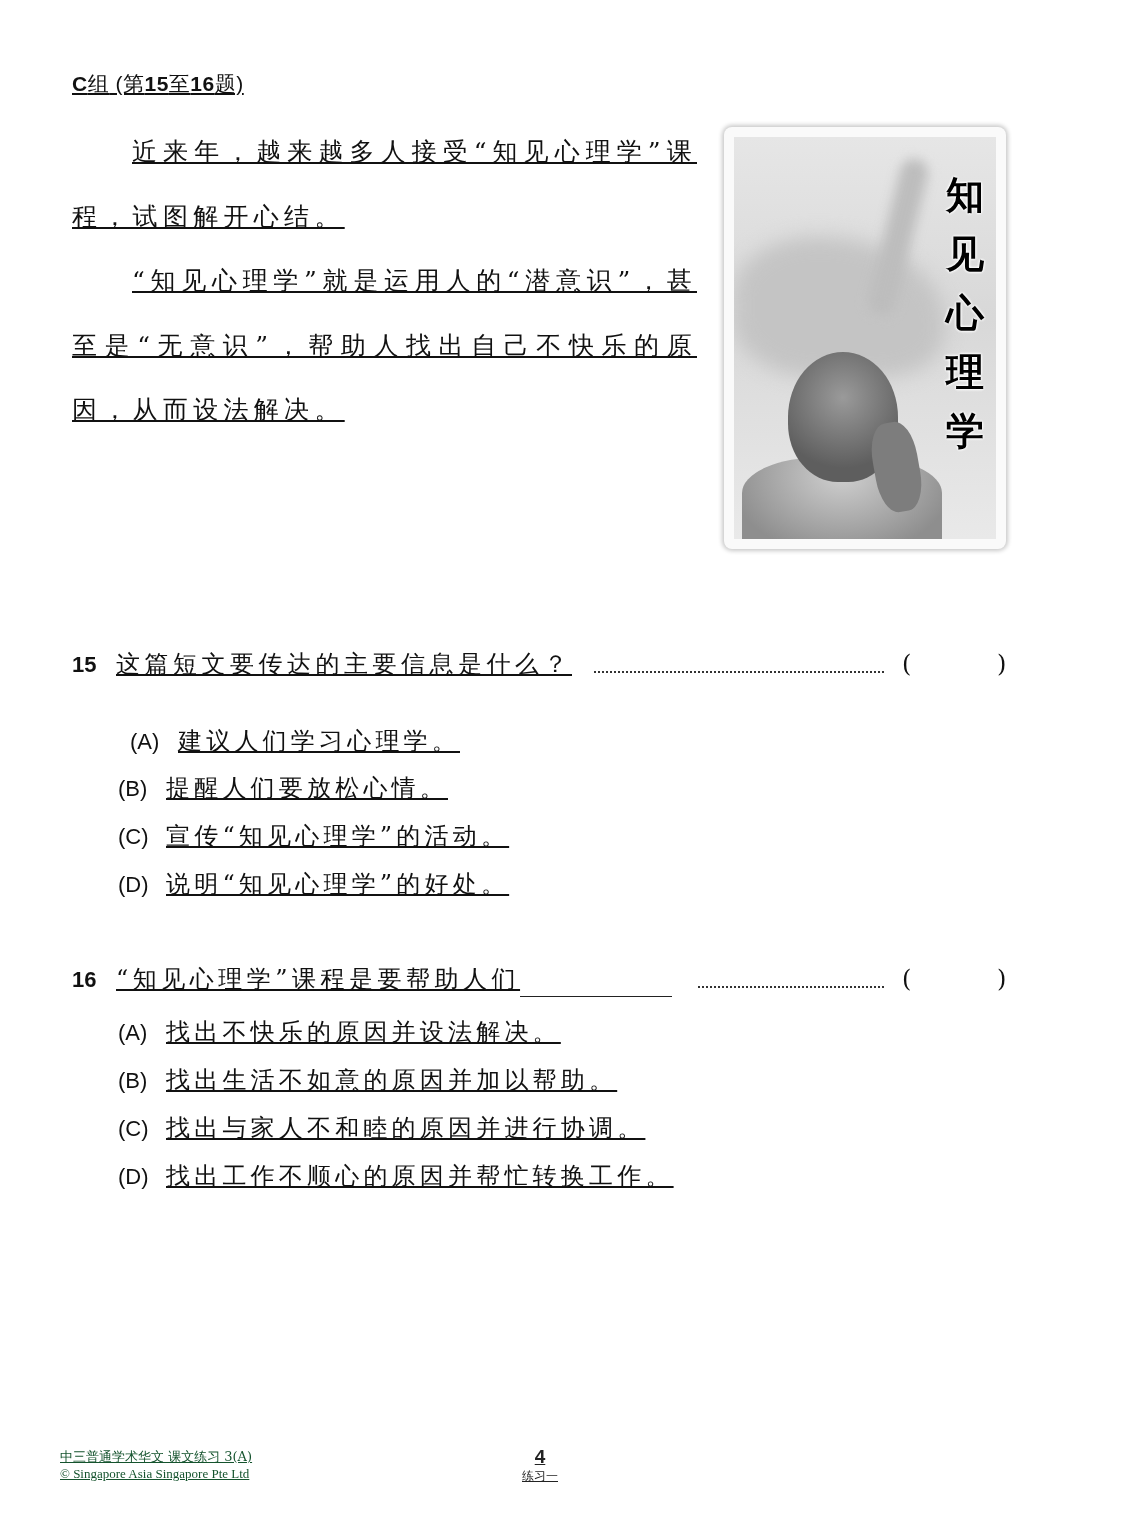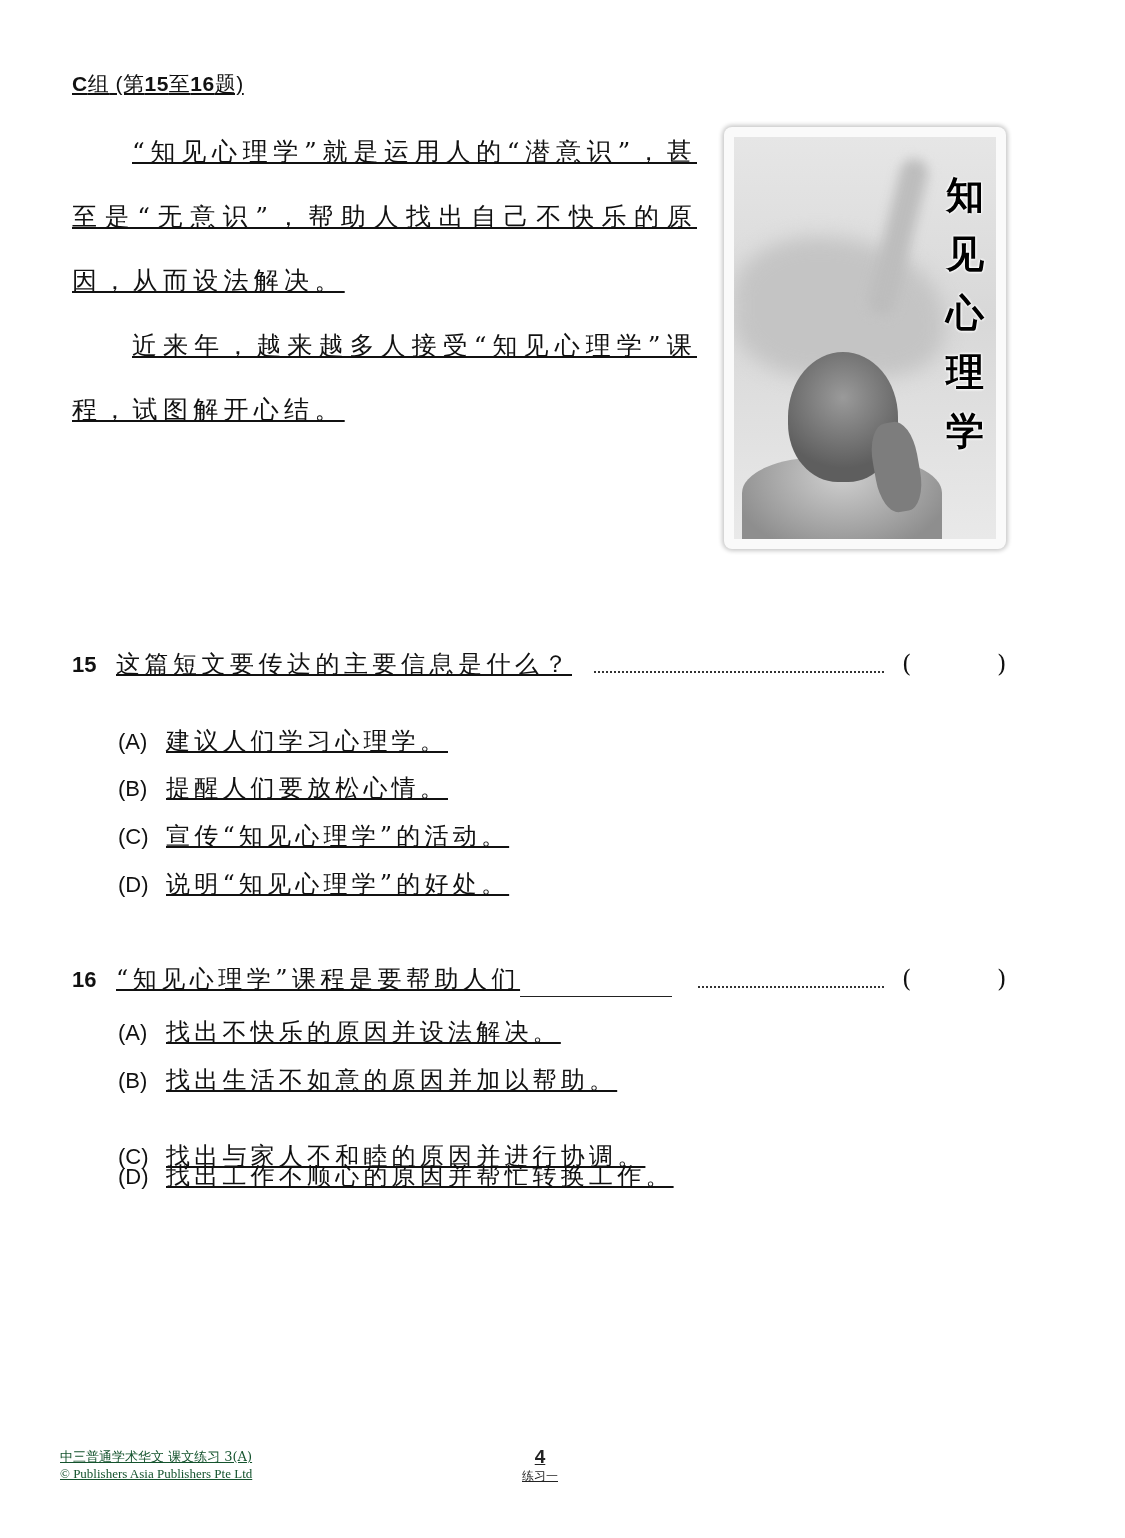--- a/index.html
+++ b/index.html
@@ -60,22 +60,22 @@
   .footer-center .page-sub { font-size: 12px; display: block; line-height: 16px; }
 </style>
 </head>
 <body>
 
 <div class="abs section-title">
   <span>C</span><span class="cn">组</span><span class="cn"> (第</span><span>15</span><span class="cn">至</span><span>16</span><span class="cn">题)</span>
 </div>
 
 <div class="abs passage">
+  <p>近来年，越来越多人接受“知见心理学”课程，试图解开心结。</p>
   <p>“知见心理学”就是运用人的“潜意识”，甚至是“无意识”，帮助人找出自己不快乐的原因，从而设法解决。</p>
-  <p>近来年，越来越多人接受“知见心理学”课程，试图解开心结。</p>
 </div>
 
 <div class="abs figure">
   <div class="inner">
     <div class="shadow-body"></div>
     <div class="shadow-arm"></div>
     <div class="person-body"></div>
     <div class="person-head"></div>
     <div class="person-hand"></div>
     <div class="vtitle">
@@ -87,21 +87,21 @@
     </div>
   </div>
 </div>
 
 <div class="abs question" style="top:647px;">
   <span class="qnum">15</span><span class="qtext">这篇短文要传达的主要信息是什么？</span>
   <span class="dots" style="left:522px; width:290px;"></span>
   <span class="paren-l">(</span>
   <span class="paren-r">)</span>
 </div>
-<div class="abs option" style="top:724px;">
+<div class="abs option" style="top:724px;margin-left:12px;">
   <span class="olabel">(A)</span><span class="otext">建议人们学习心理学。</span>
 </div>
 <div class="abs option" style="top:771px;">
   <span class="olabel">(B)</span><span class="otext">提醒人们要放松心情。</span>
 </div>
 <div class="abs option" style="top:819px;">
   <span class="olabel">(C)</span><span class="otext">宣传“知见心理学”的活动。</span>
 </div>
 <div class="abs option" style="top:867px;">
   <span class="olabel">(D)</span><span class="otext">说明“知见心理学”的好处。</span>
@@ -112,27 +112,27 @@
   <span class="dots" style="left:626px; width:186px;"></span>
   <span class="paren-l">(</span>
   <span class="paren-r">)</span>
 </div>
 <div class="abs option" style="top:1015px;">
   <span class="olabel">(A)</span><span class="otext">找出不快乐的原因并设法解决。</span>
 </div>
 <div class="abs option" style="top:1063px;">
   <span class="olabel">(B)</span><span class="otext">找出生活不如意的原因并加以帮助。</span>
 </div>
-<div class="abs option" style="top:1111px;margin-top:28px;">
+<div class="abs option" style="top:1111px;">
   <span class="olabel">(C)</span><span class="otext">找出与家人不和睦的原因并进行协调。</span>
 </div>
 <div class="abs option" style="top:1159px;">
   <span class="olabel">(D)</span><span class="otext">找出工作不顺心的原因并帮忙转换工作。</span>
 </div>
 
 <div class="abs footer-left">
   <div>中三普通学术华文 课文练习 3(A)</div>
-  <div class="copyright">© Publishers Asia Publishers Pte Ltd</div>
+  <div class="copyright">© Singapore Asia Singapore Pte Ltd</div>
 </div>
 <div class="abs footer-center">
   <span class="page-num">4</span>
   <span class="page-sub">练习一</span>
 </div>
 
 </body></html>

